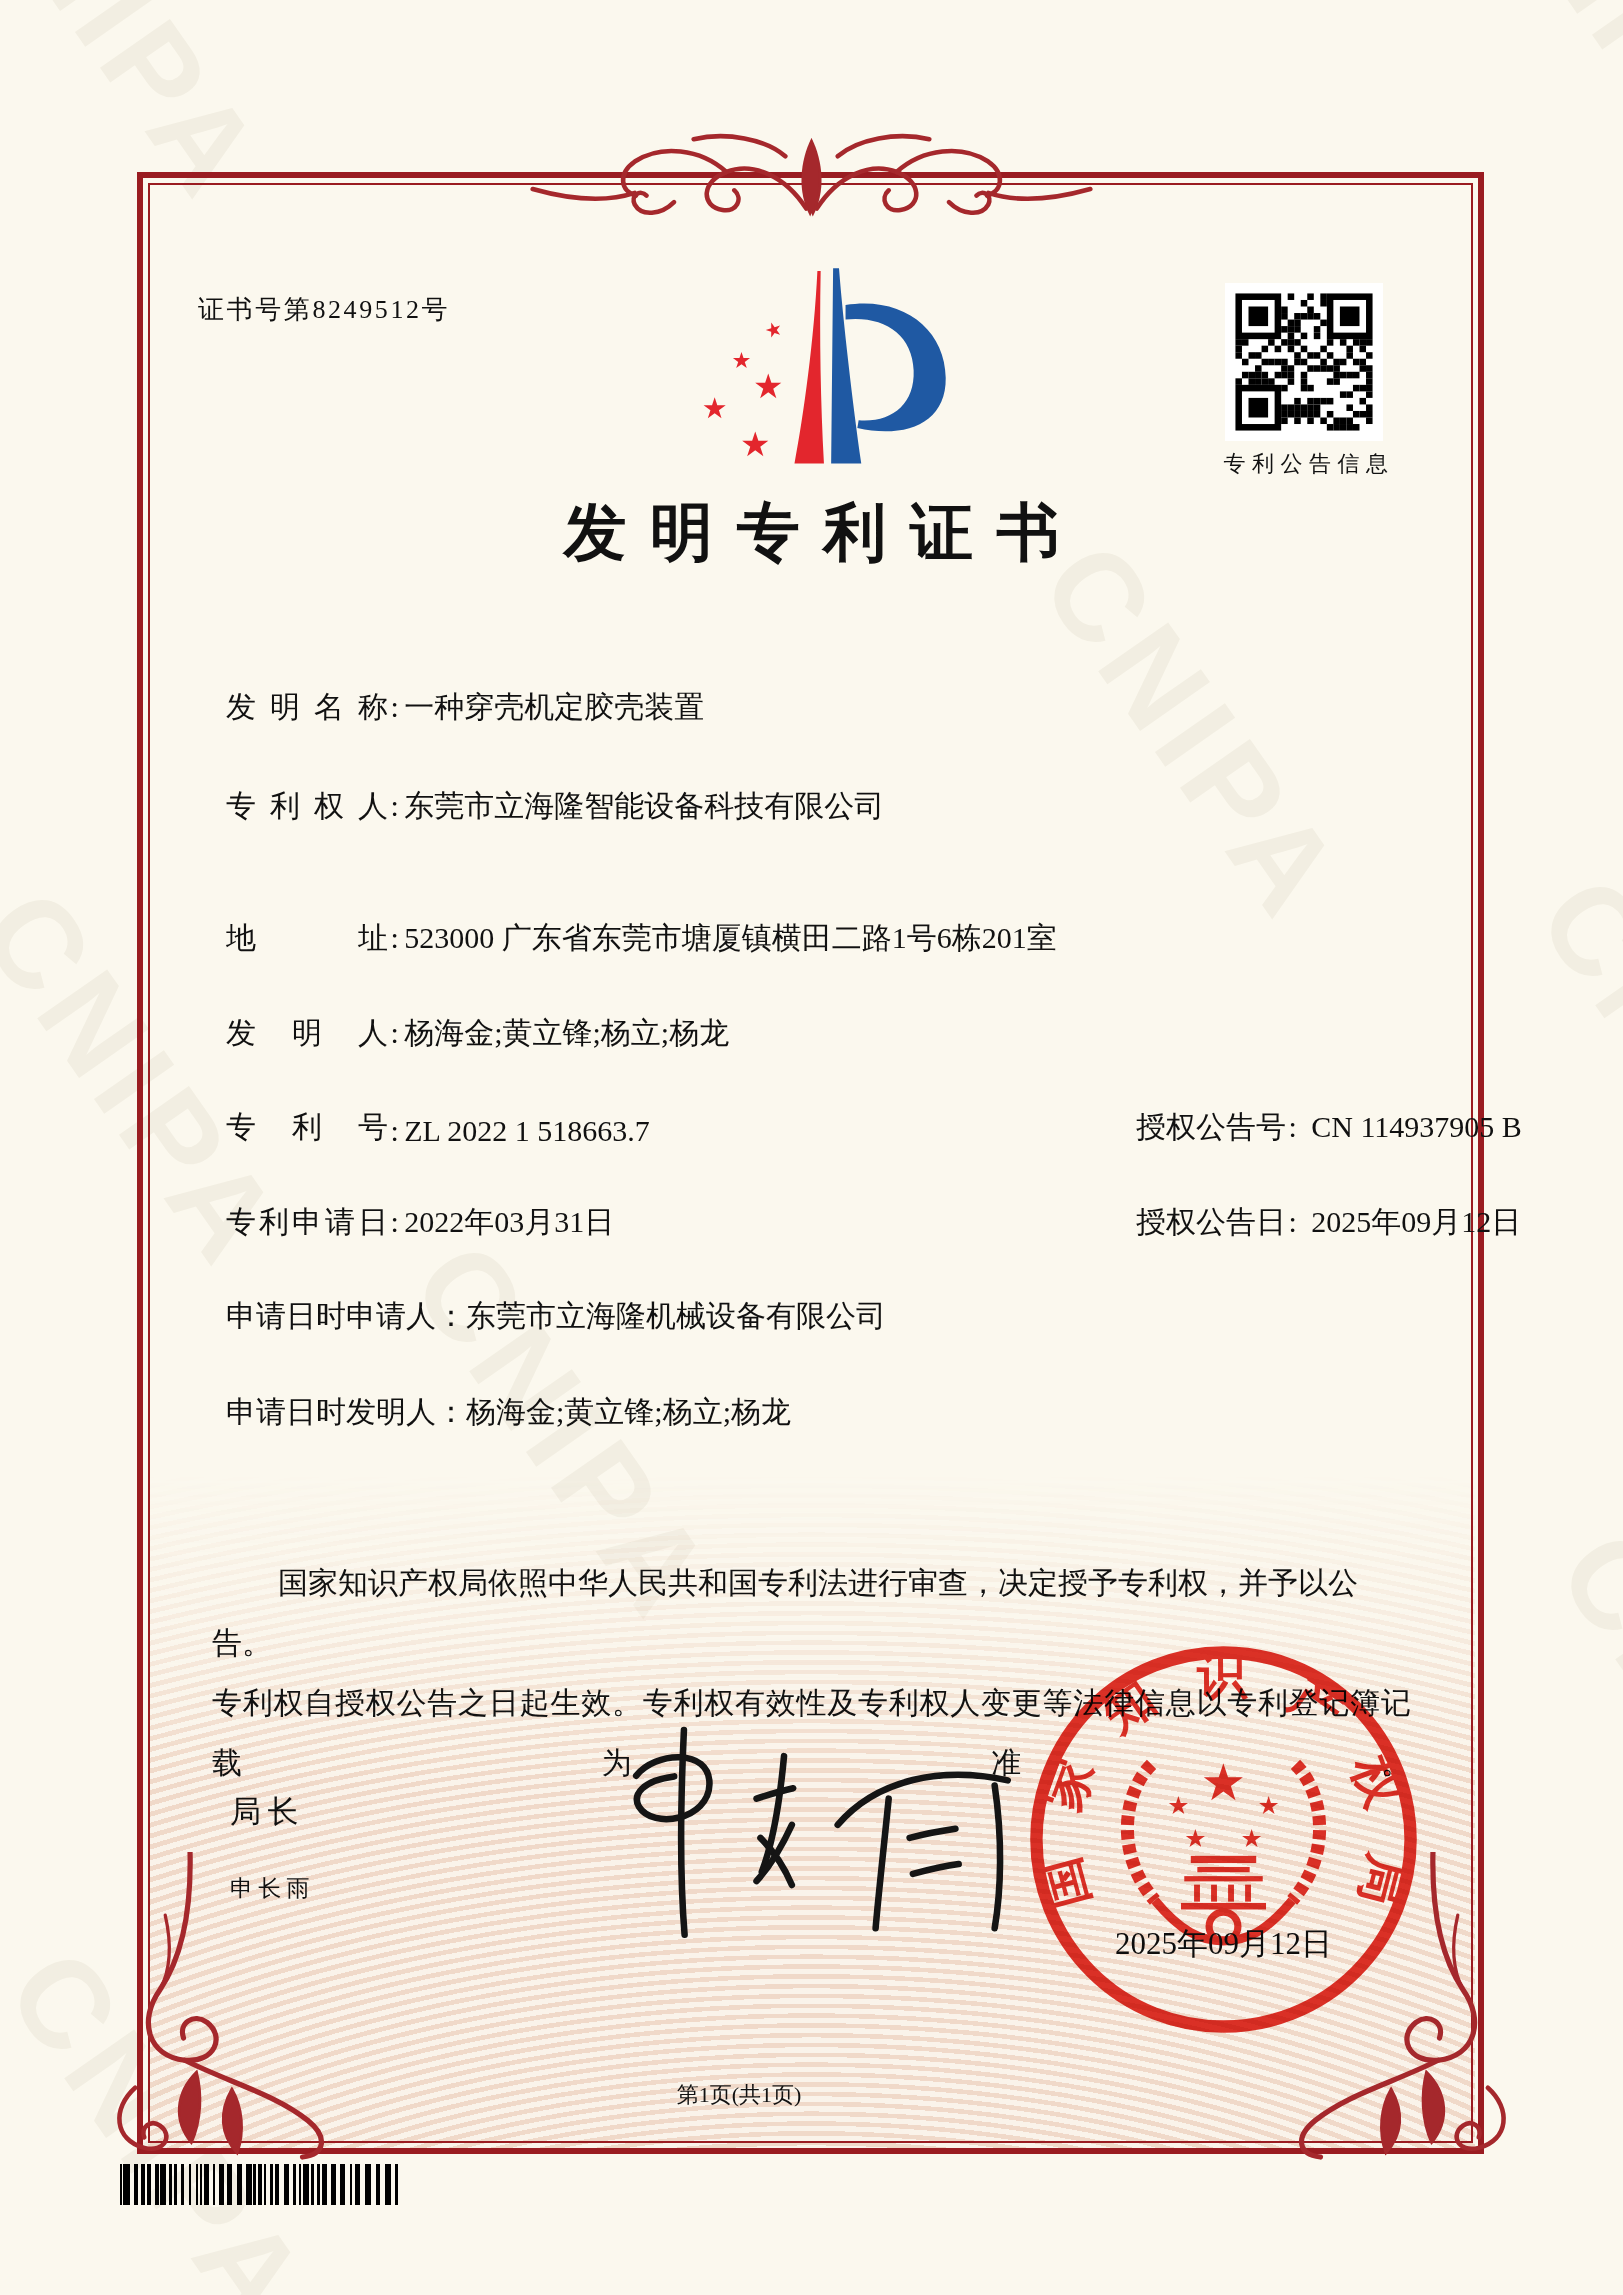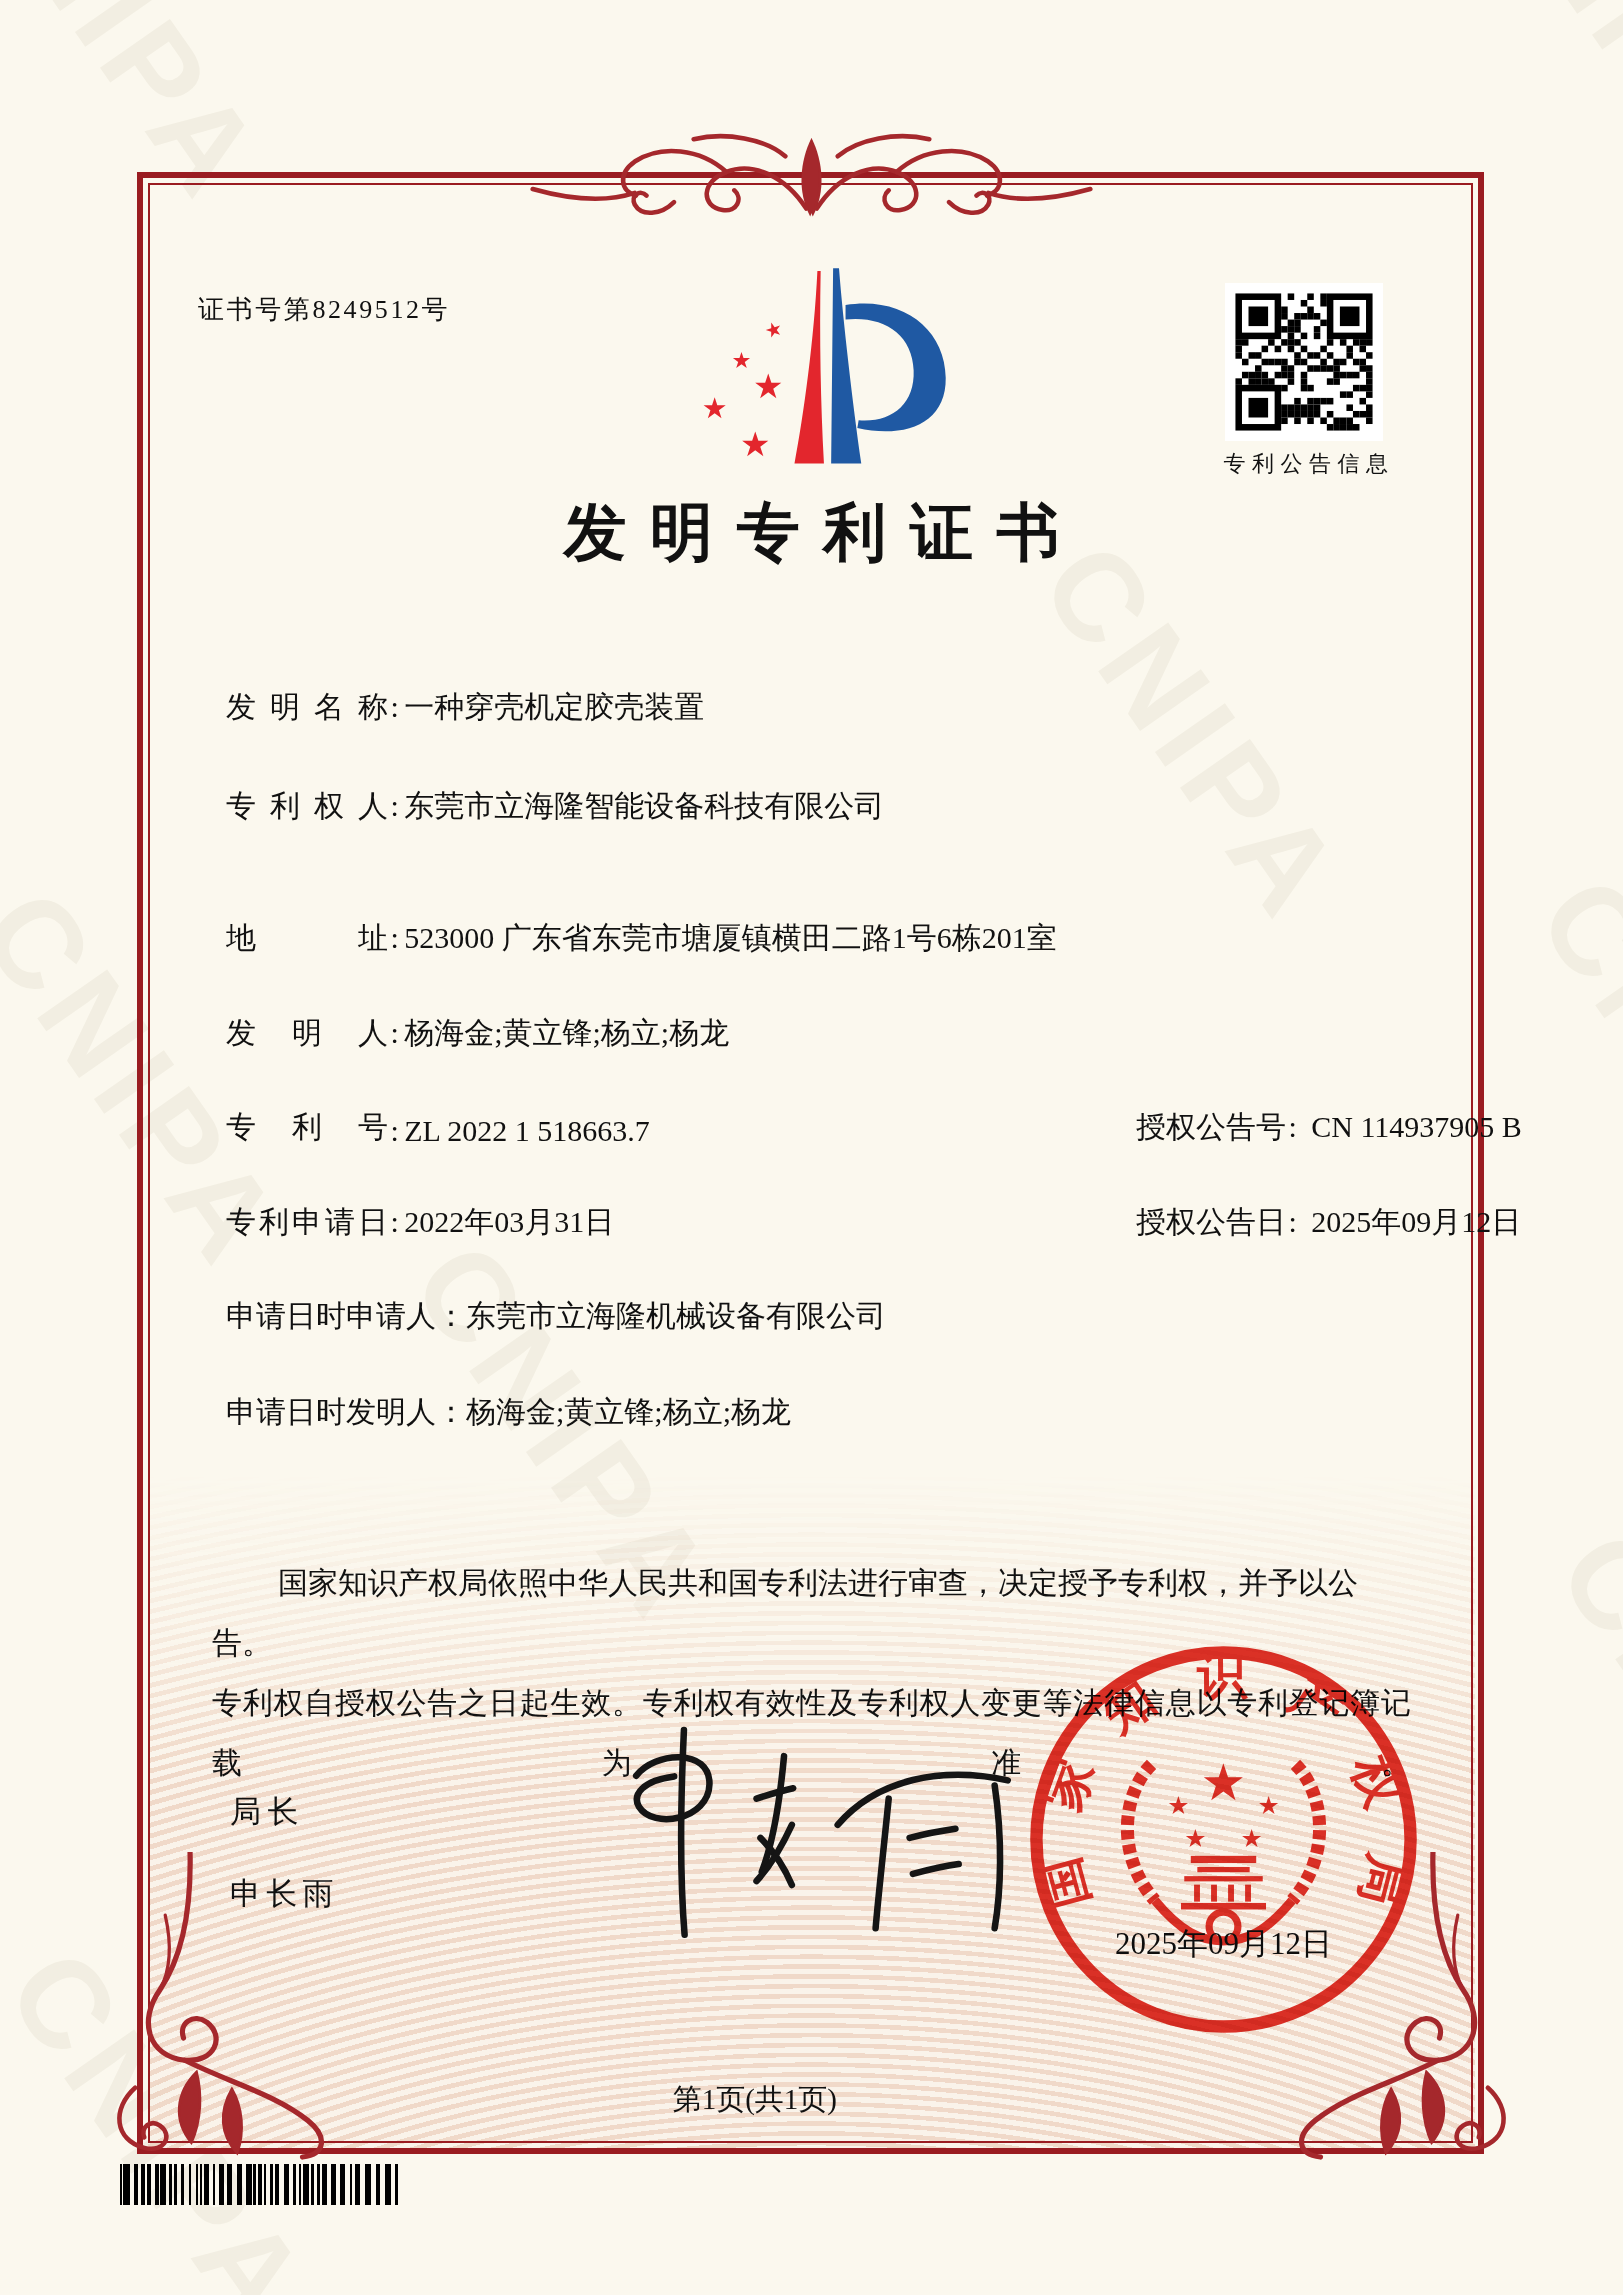--- a/index.html
+++ b/index.html
@@ -62,30 +62,30 @@
   .r7{top:1296px}.r8{top:1392px}
 
   
   .statement{position:absolute;left:212px;top:1553px;width:1199px;font-size:30px;
       line-height:60px;z-index:3;}
   .st1{text-indent:2.2em;}
   .st2{text-align:justify;text-align-last:justify;}
 
   
   .signer-title{position:absolute;left:230px;top:1791px;font-size:31px;letter-spacing:6.5px;z-index:3;}
-  .signer-name{position:absolute;left:230px;top:1873px;font-size:31px;letter-spacing:5.2px;z-index:3;}
+  .signer-name{position:absolute;left:230px;top:1873px;font-size:23px;letter-spacing:5.2px;z-index:3;}
   .signature{position:absolute;left:576px;top:1720px;z-index:3;}
 
   
   .seal{position:absolute;left:1024px;top:1640px;z-index:4;opacity:.93;mix-blend-mode:multiply;}
   .seal-date{position:absolute;left:1073px;top:1923px;width:301px;text-align:center;
       font-size:31px;color:#0d0d0d;z-index:5;}
 
-  .footer{position:absolute;left:641px;top:2080px;width:196px;text-align:right;
-      font-size:29px;z-index:3;}
+  .footer{position:absolute;left:641px;top:2080px;width:196px;text-align:center;
+      font-size:22px;z-index:3;}
 
   .barcode{position:absolute;left:120px;top:2164px;width:278px;height:41px;z-index:3;
       display:flex;align-items:stretch;}
   .barcode span{display:block;height:100%;}
 </style>
 </head>
 <body>
 
 <div id="page">
 

